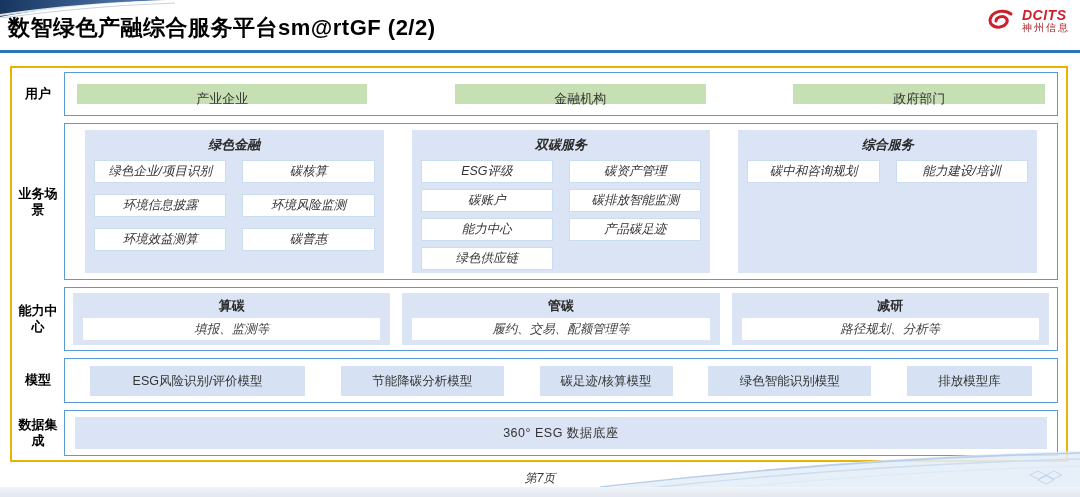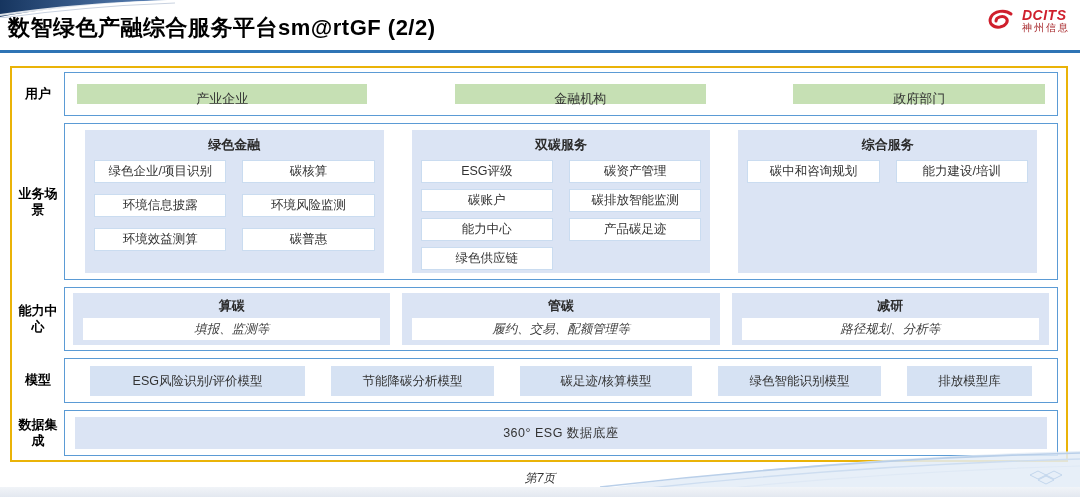--- a/index.html
+++ b/index.html
@@ -26,21 +26,21 @@
 
   
   .row-users { height:46px; }
   .users-box { display:flex; align-items:center; justify-content:space-between; padding:0 12px; }
   .green-box { background:#c6e0b4; height:20px; line-height:30px; text-align:center;
                font-size:13px; color:#333; }
   .green-box.g0 { width:30%; } .green-box.g1 { width:26%; } .green-box.g2 { width:26%; }
 
   
   .row-scen { height:157px; }
-  .scen-box { display:flex; gap:28px; padding:6px 20px; }
+  .scen-box { display:flex; gap:28px; padding:6px 20px;font-style:italic; }
   .scen-col { flex:1; background:#dbe4f4; padding:4px 9px 6px; display:flex; flex-direction:column; }
   .scen-head { text-align:center; font-size:13px; font-weight:bold; color:#2b2b2b; padding:2px 0 6px; }
   .scen-grid { display:grid; grid-template-columns:1fr 1fr; column-gap:16px; align-content:start; }
   .scen-col.c0 .scen-grid { row-gap:11px; }
   .scen-col.c1 .scen-grid { row-gap:6px; }
   .scen-col.c2 .scen-grid { row-gap:7px; }
   .scen-item { background:#fff; border:1px solid #cadcf0; height:23px; line-height:21px;
                text-align:center; font-size:12.5px; color:#333; }
 
   
@@ -49,21 +49,21 @@
   .cap-cell { flex:1; background:#dbe4f4; padding:2px 10px 7px; display:flex; flex-direction:column; }
   .cap-head { text-align:center; font-size:13px; font-weight:bold; color:#2b2b2b; padding:2px 0 3px; }
   .cap-desc { background:#fff; height:22px; line-height:22px; text-align:center;
               font-size:12.5px; font-style:italic; color:#404040; }
 
   
   .row-models { height:46px; }
   .models-box { display:flex; align-items:center; justify-content:space-between; padding:0 25px; }
   .model-box { background:#d6e2f3; height:30px; line-height:30px; text-align:center;
                font-size:12.5px; color:#333; padding:0 6px; }
-  .model-box.m0 { width:215px; } .model-box.m1 { width:163px; } .model-box.m2 { width:172px; }
+  .model-box.m0 { width:215px; } .model-box.m1 { width:163px; } .model-box.m2 { width:133px; }
   .model-box.m3 { width:163px; } .model-box.m4 { width:125px; }
 
   
   .row-data { height:48px; }
   .data-box { display:flex; align-items:center; padding:6px 10px; }
   .data-base { flex:1; background:#dbe4f4; height:32px; line-height:32px; text-align:center;
                font-size:12.5px; color:#333; letter-spacing:0.5px; }
 
   
   .page-num { position:absolute; left:0; right:0; bottom:10px; text-align:center;

